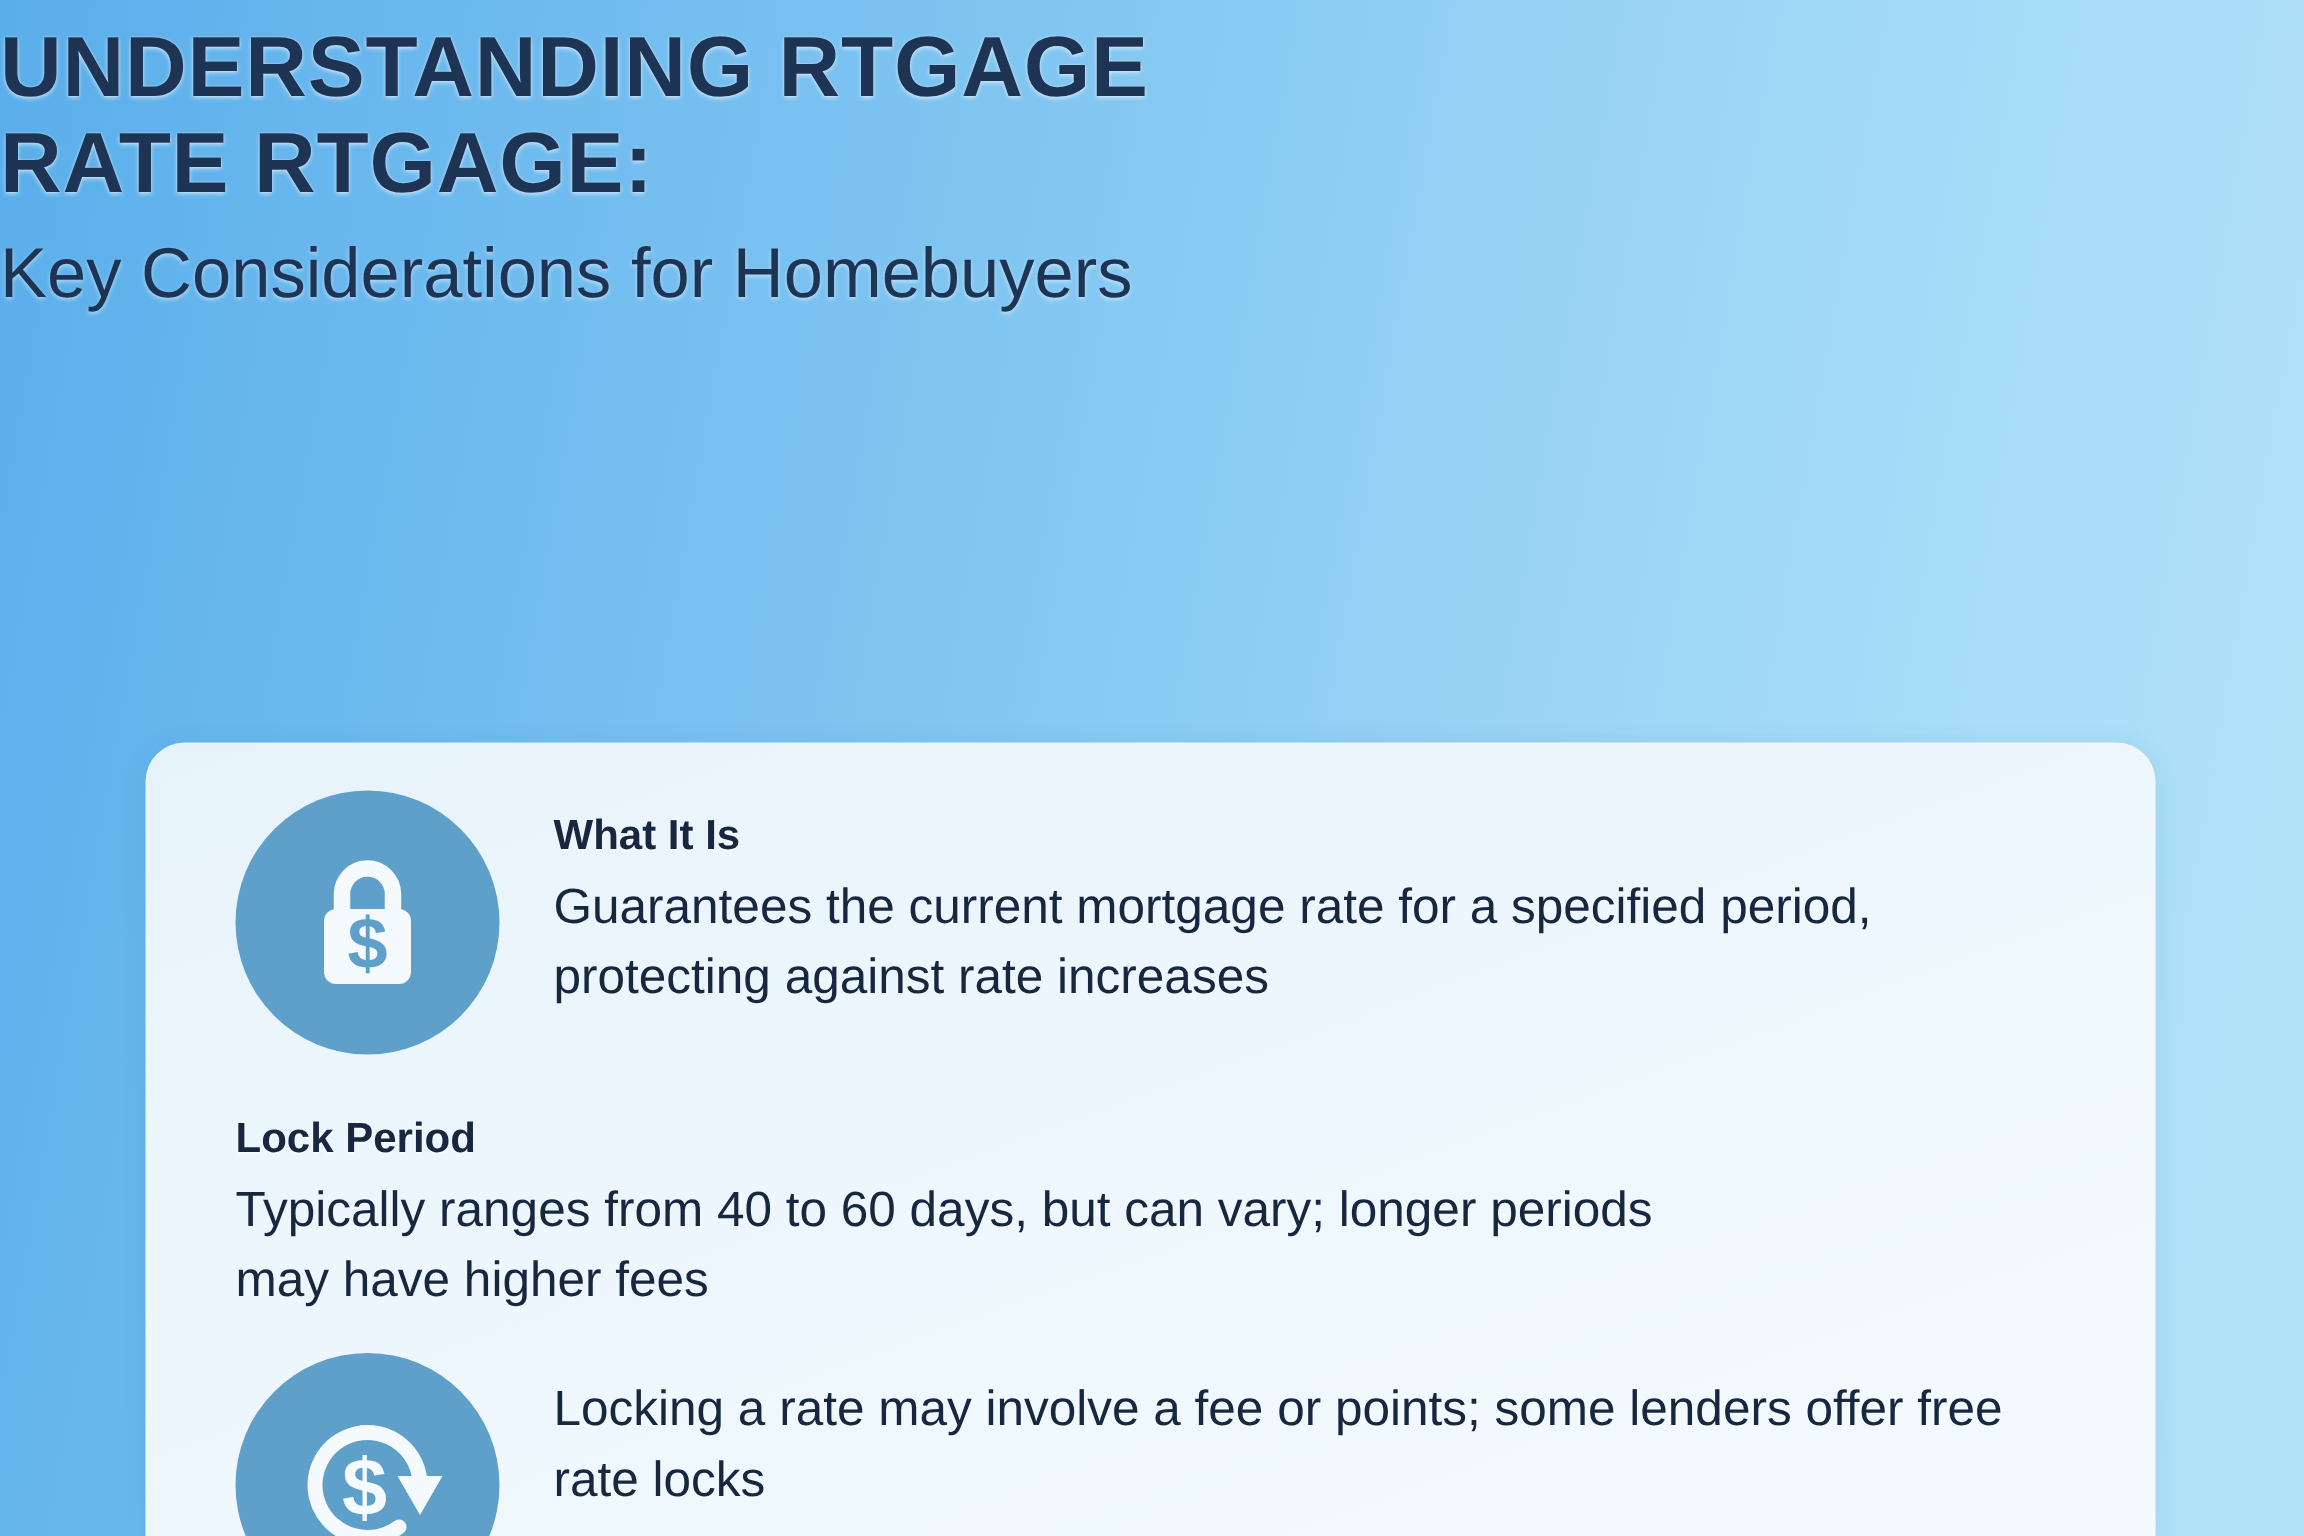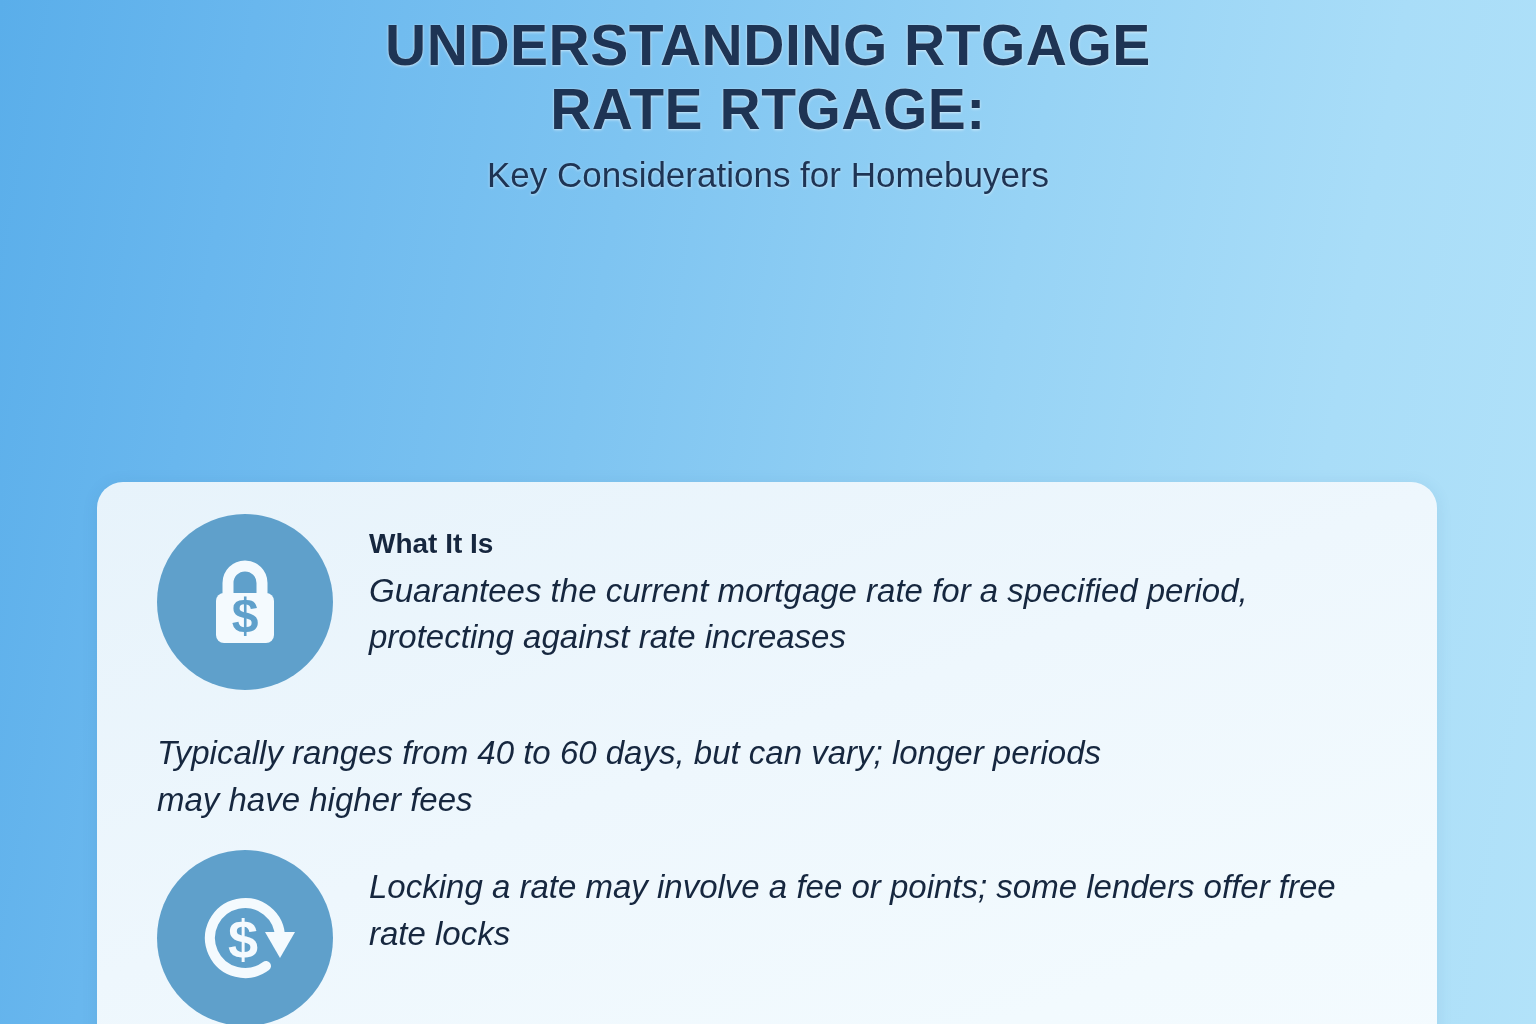--- a/index.html
+++ b/index.html
@@ -39,34 +39,34 @@
         #7ec4f1 38%,
         #97d3f5 62%,
         #a9ddf8 82%,
         #b2e2f9 100%);
   }
   #poster > * { position: relative; }
 
   
   .header {
     padding-top: 14px;
-    text-align: center;
+    text-align: left;
   }
   .title-line {
     font-size: 57px;
     font-weight: bold;
     letter-spacing: 0.5px;
     line-height: 1.12;
     color: #1e3454;
     text-shadow: 0 1px 3px rgba(255,255,255,0.55), 0 0 1px rgba(255,255,255,0.7);
     white-space: nowrap;
   }
   .subtitle {
     margin-top: 14px;
-    font-size: 35px;
+    font-size: 47px;
     font-weight: normal;
     line-height: 1.1;
     color: #1e3454;
     text-shadow: 0 1px 3px rgba(255,255,255,0.5);
     white-space: nowrap;
   }
 
   
   .card {
     position: absolute;
@@ -120,21 +120,20 @@
     line-height: 1.12;
     margin-bottom: 8px;
     text-shadow: 0 1px 1px rgba(255,255,255,0.6);
   }
   .row-desc {
     font-size: 33px;
     font-weight: normal;
     color: #16273f;
     line-height: 1.42;
     max-width: 1010px;
-    font-style: italic;
   }
 </style>
 </head>
 <body>
 
 <div id="poster">
 
   <div class="header">
     <div class="title-line">UNDERSTANDING RTGAGE</div>
     <div class="title-line">RATE RTGAGE:</div>
@@ -153,20 +152,21 @@
           </svg>
         </div>
         <div class="row-text">
           <div class="row-title">What It Is</div>
           <div class="row-desc">Guarantees the current mortgage rate for a specified period, protecting against rate increases</div>
         </div>
       </div>
 
       <div class="row r2">
         <div class="row-text">
+          <div class="row-title">Lock Period</div>
           <div class="row-desc">Typically ranges from 40 to 60 days, but can vary; longer periods may have higher fees</div>
         </div>
       </div>
 
       <div class="row r3">
         <div class="icon-wrap">
           <svg width="116" height="116" viewBox="0 0 116 116" aria-hidden="true">
             <path d="M93 58 A35 35 0 1 0 79 86" fill="none" stroke="#f4fafe" stroke-width="10" stroke-linecap="round"></path>
             <polygon points="78,52 108,52 93,78" fill="#f4fafe"></polygon>
             <text x="56" y="78" text-anchor="middle" font-family="'Liberation Sans', sans-serif" font-size="54" font-weight="bold" fill="#f4fafe">$</text>

